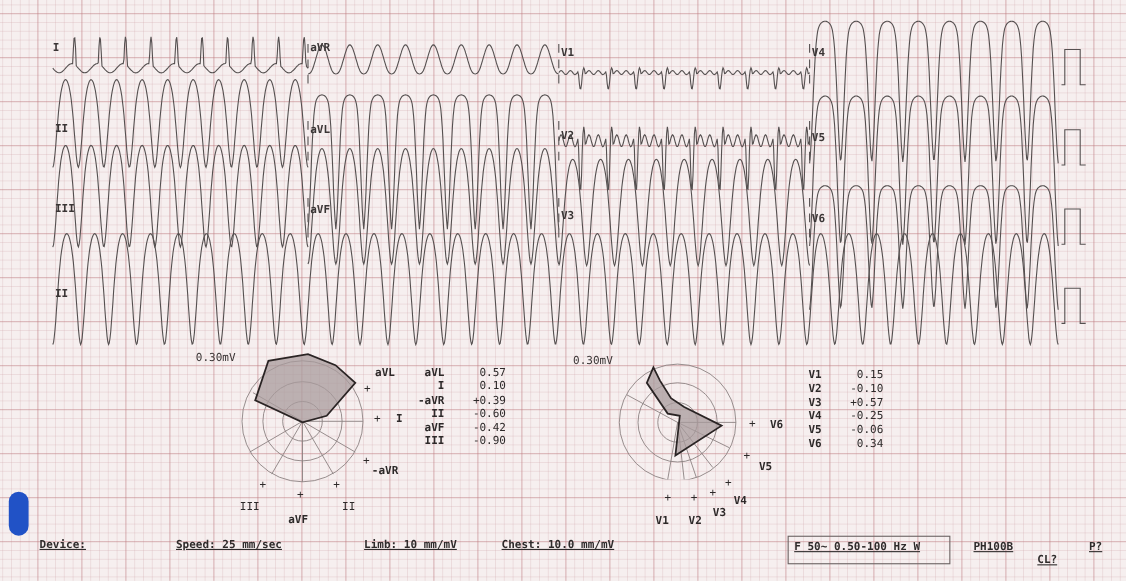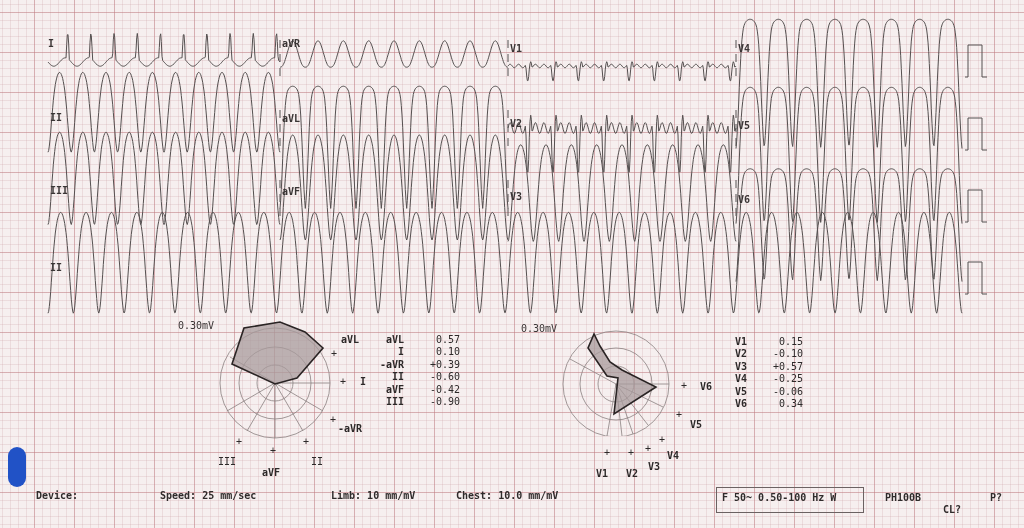--- a/index.html
+++ b/index.html
@@ -21,21 +21,21 @@
   }
   svg#traces { position:absolute; left:0; top:0; }
   .lbl {
     position:absolute; font-size:10px; font-weight:bold; color:#3a3535;
     white-space:nowrap;
   }
   .tbl { position:absolute; font-size:10px; color:#2d2929; line-height:12.4px; }
   .tbl .row { display:flex; }
   .tbl .k { width:40px; text-align:right; font-weight:bold; }
   .tbl .v { width:56px; text-align:right; }
-  .footer-txt { position:absolute; top:490px; font-size:10px; font-weight:bold; color:#2f2b2b; white-space:nowrap; }
+  .footer-txt { position:absolute; top:490px; font-size:10px; font-weight:bold; color:#2f2b2b; white-space:nowrap;text-decoration:underline; }
   #filter-box { position:absolute; left:716px; top:487px; width:148px; height:26px; border:1px solid #6b6262; box-sizing:border-box; }
   #home-pill { position:absolute; left:8px; top:447px; width:18px; height:40px; border-radius:9px; background:#2152c6; }
   .plus { position:absolute; font-size:10px; color:#2d2929; }
   .axislbl { position:absolute; font-size:10px; color:#2d2929; font-weight:bold; }
 </style>
 </head>
 <body>
 
 <div id="paper"></div>
 

